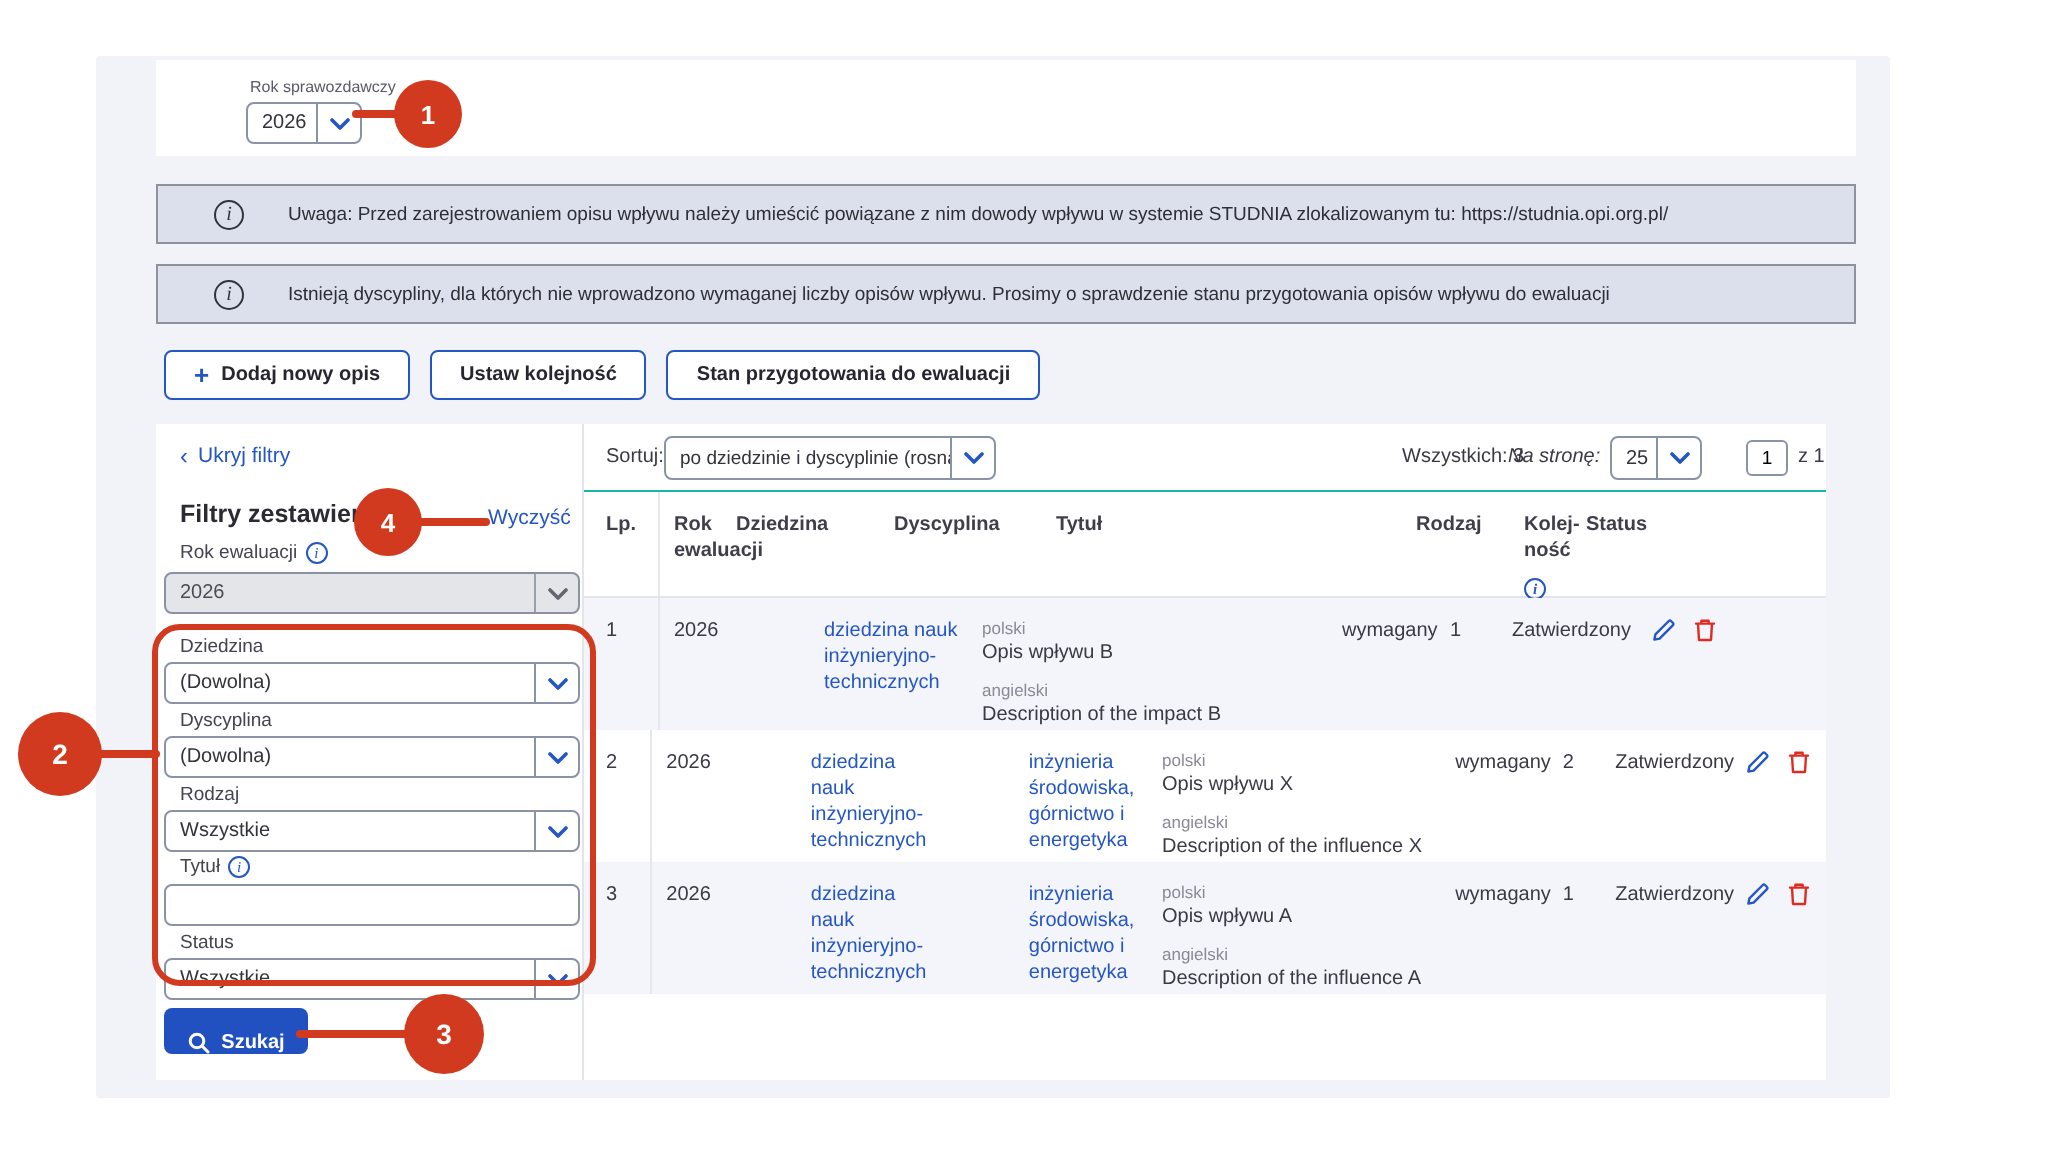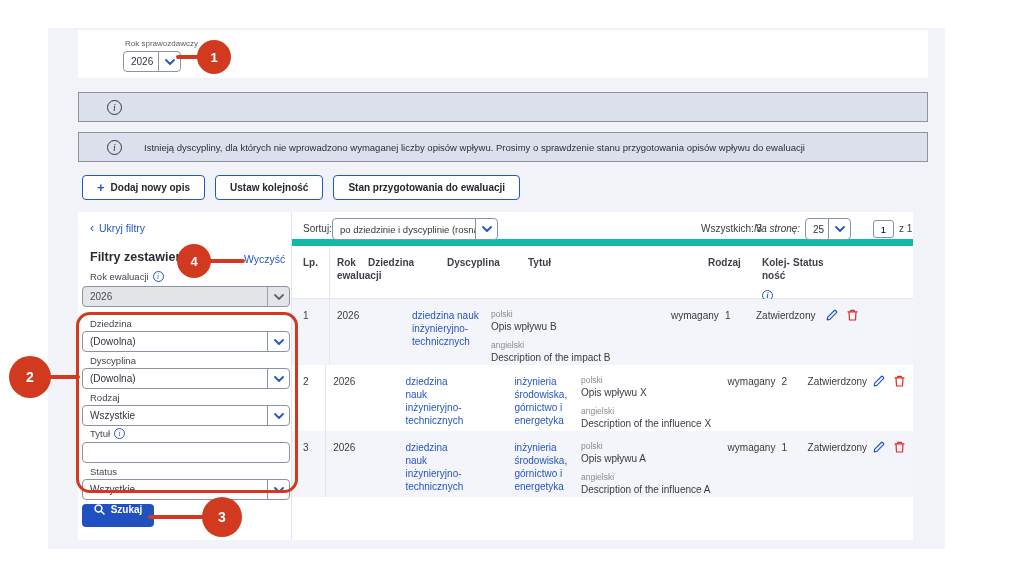--- a/index.html
+++ b/index.html
@@ -37,25 +37,25 @@
   .hide-link .lt { font-size:12px; line-height:1; }
   .f-title { position:absolute; left:12px; top:38px; font-size:12.5px; font-weight:bold; color:#2b2b33; }
   .clear-link { position:absolute; left:166px; top:41px; }
   .f-label { position:absolute; left:12px; font-size:9.5px; color:#44444e; display:flex; align-items:center; gap:4px; }
   .i-blue { width:11px; height:11px; font-size:7.5px; color:#2456c4; }
   .f-field { position:absolute; left:4px; width:208px; height:21px; }
   .f-input { position:absolute; left:4px; width:208px; height:21px; background:#fff; border:1px solid #8a93a6; border-radius:4px; font-size:10px; padding:0 7px; font-family:"Liberation Sans", sans-serif; }
   .select.disabled { background:#e3e5e9; }
   .select.disabled .val { color:#4c4c55; }
   .select.disabled .chev { border-left-color:#9aa0aa; }
-  .search-btn { position:absolute; left:4px; top:292px; width:72px; height:23px; background:#2151c0; border:none; border-radius:4px; color:#fff; font-size:10px; font-weight:bold; display:flex; align-items:flex-start; justify-content:center; gap:6px; cursor:pointer; font-family:"Liberation Sans", sans-serif; }
+  .search-btn { position:absolute; left:4px; top:292px; width:72px; height:23px; background:#2151c0; border:none; border-radius:4px; color:#fff; font-size:10px; font-weight:bold; display:flex; align-items:flex-end; justify-content:center; gap:6px; cursor:pointer; font-family:"Liberation Sans", sans-serif; }
 
   
   .table-area { position:absolute; left:214px; top:0; width:621px; height:328px; }
-  .sort-bar { position:absolute; left:0; top:0; width:621px; height:34px; border-bottom:7px solid #14b8a6; font-size:10px; }
+  .sort-bar { position:absolute; left:0; top:0; width:621px; height:34px; border-bottom:1px solid #14b8a6; font-size:10px; }
   .sort-label { position:absolute; left:11px; top:11px; }
   .sort-select { position:absolute; left:40px; top:6px; width:166px; height:22px; }
   .sort-select .val { font-size:9.5px; }
   .total { position:absolute; left:409px; top:11px; }
   .pp-label { position:absolute; left:462px; top:11px;font-style:italic; }
   .pp-select { position:absolute; left:513px; top:6px; width:46px; height:22px; }
   .page-input { position:absolute; left:581px; top:8px; width:21px; height:18px; border:1px solid #8a93a6; border-radius:3px; text-align:center; font-size:9.5px; font-family:"Liberation Sans", sans-serif; }
   .page-of { position:absolute; left:607px; top:11px; }
 
   .thead { position:absolute; left:0; top:34px; width:621px; height:53px; border-bottom:1px solid #e4e5ec; display:flex; padding-left:11px; }
@@ -119,20 +119,21 @@
       <span class="chev">
           <svg width="10" height="6" viewBox="0 0 10 6">
             <use href="#chev-blue"></use>
           </svg>
         </span>
     </div>
   </div>
 
   <div class="banner banner-1">
     <span class="info-circle">i</span>
+    <span class="txt">Uwaga: Przed zarejestrowaniem opisu wpływu należy umieścić powiązane z nim dowody wpływu w systemie STUDNIA zlokalizowanym tu: https://studnia.opi.org.pl/</span>
   </div>
   <div class="banner banner-2">
     <span class="info-circle">i</span>
     <span class="txt">Istnieją dyscypliny, dla których nie wprowadzono wymaganej liczby opisów wpływu. Prosimy o sprawdzenie stanu przygotowania opisów wpływu do ewaluacji</span>
   </div>
 
   <div class="toolbar">
     <button class="btn-outline">
       <span class="plus">+</span>
       <span>Dodaj nowy opis</span>

